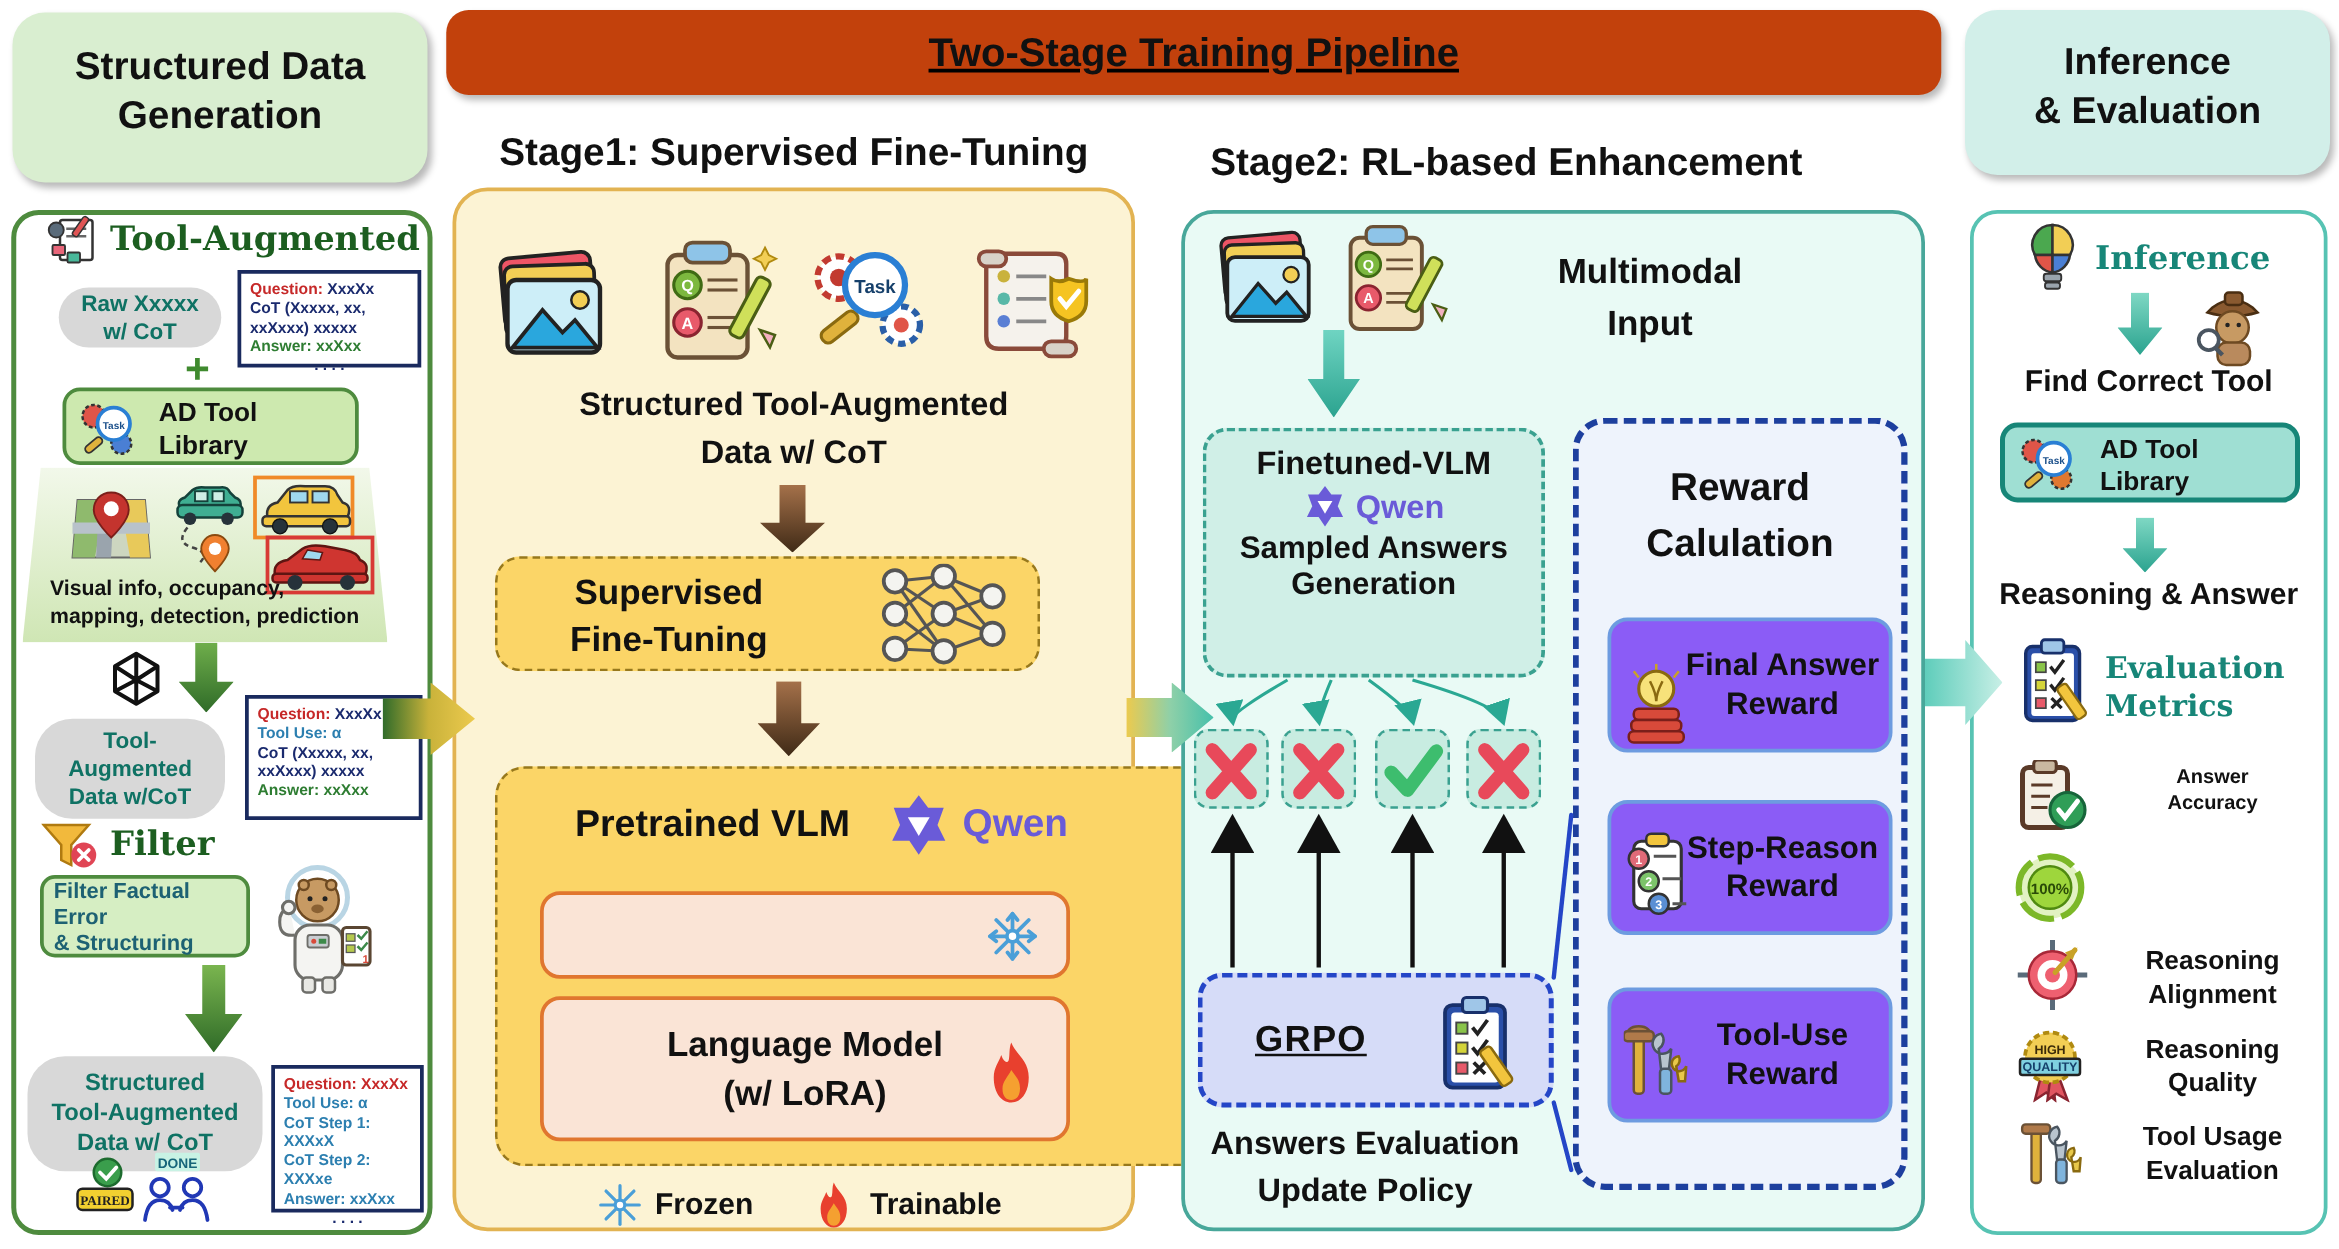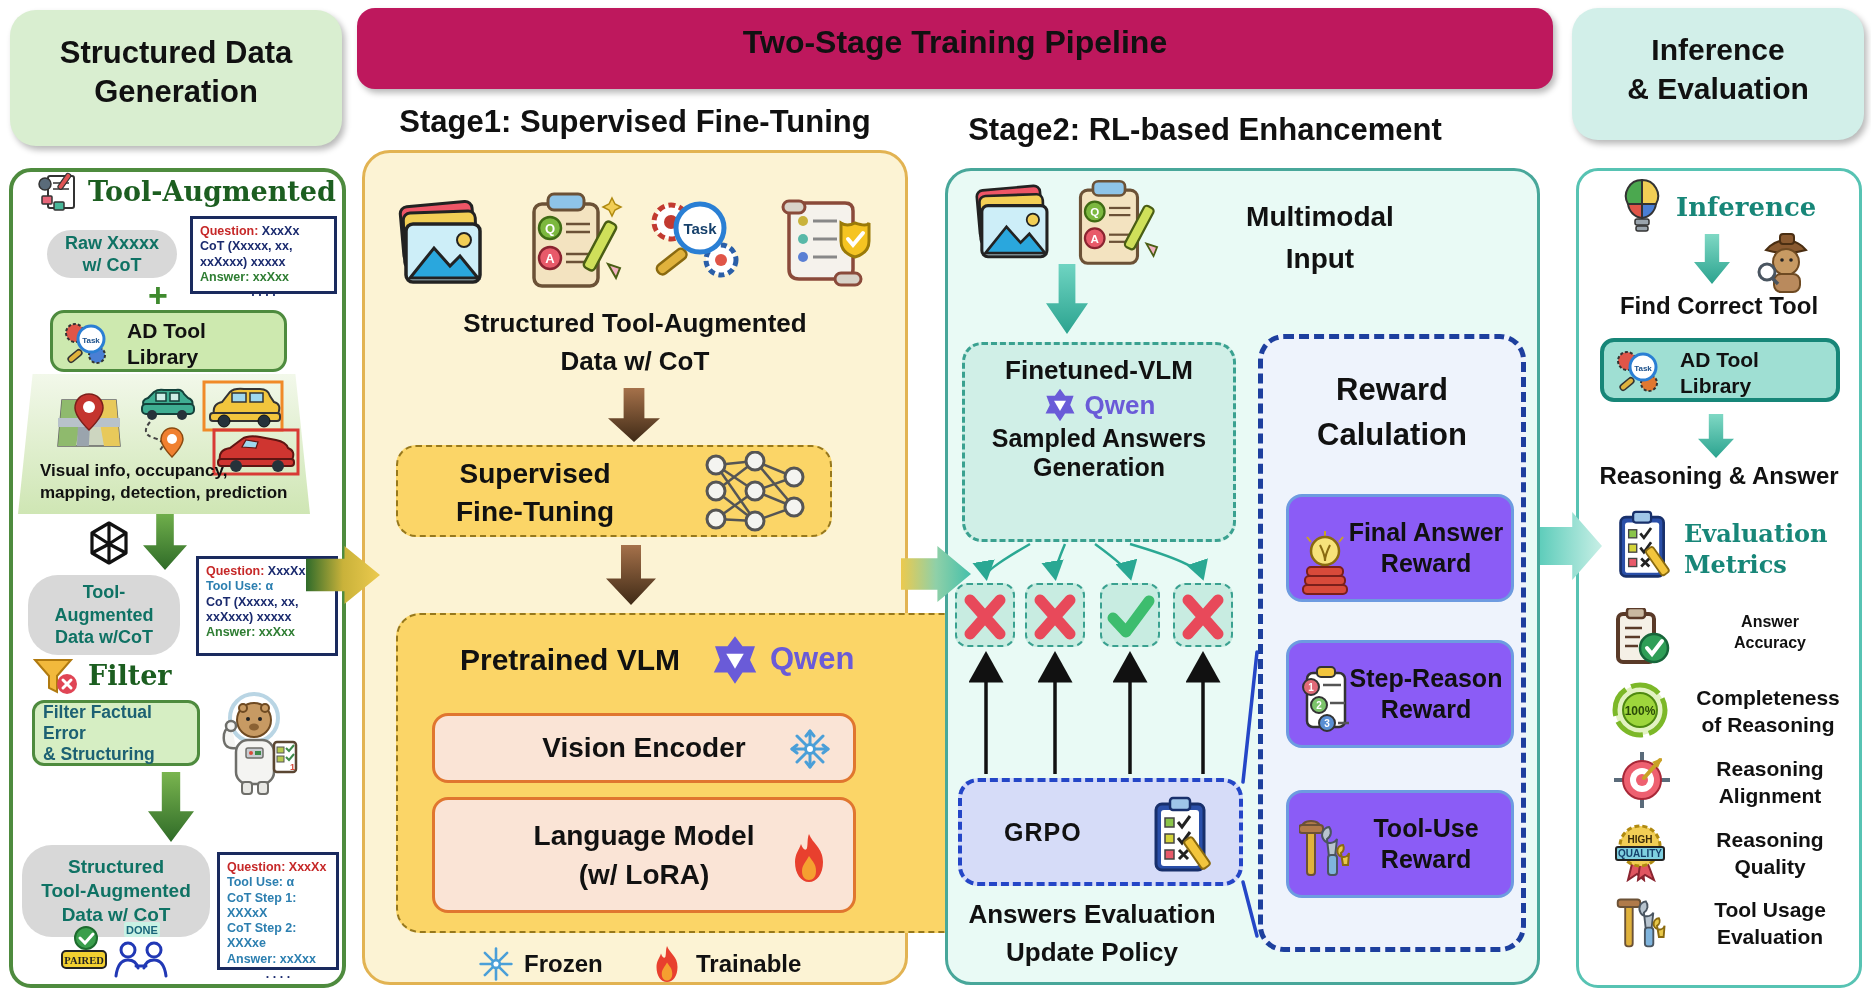--- a/index.html
+++ b/index.html
@@ -233,21 +233,21 @@
 
   <div class="abs qbox" style="left:217px;top:852px;width:122px;height:118px;font-size:12.5px;">
     <span class="qred">Question: XxxXx</span><br>
     <span class="qblue">Tool Use: α</span><br>
     <span class="qblue">CoT Step 1: XXXxX</span><br>
     <span class="qblue">CoT Step 2: XXXxe</span><br>
     <span class="qblue">Answer: xxXxx</span><br>
     <div class="qnavy ctr">. . . .</div>
   </div>
 
-  <div class="abs panel shadow" style="left:357px;top:8px;width:1196px;height:81px;background:#be185d;border-radius:18px;">
+  <div class="abs panel shadow" style="left:357px;top:8px;width:1196px;height:68px;background:#c2410c;border-radius:18px;text-decoration:underline;">
     <div class="comic ctr" style="font-size:32px;line-height:68px;">Two-Stage Training Pipeline</div>
   </div>
 
   <div class="abs comic ctr" style="left:362px;top:104px;width:546px;font-size:31px;">Stage1: Supervised Fine-Tuning</div>
   <div class="abs comic ctr" style="left:945px;top:112px;width:520px;font-size:31px;">Stage2: RL-based Enhancement</div>
 
   <div class="abs panel" style="left:362px;top:150px;width:546px;height:835px;background:#fcf3d4;border:3.5px solid #e2b352;border-radius:28px;"></div>
 
   <div class="abs" style="left:388px;top:200px;">
     <svg width="100" height="92" viewBox="0 0 100 92">
@@ -350,21 +350,20 @@
     <div class="comic" style="position:absolute;left:62px;top:28px;font-size:30px;">Pretrained VLM</div>
     <div class="abs" style="left:312px;top:20px;">
       <svg width="50" height="50" viewBox="0 0 40 40">
         <polygon points="20,1 26,9 36,9 32,20 37,30 26,30 20,39 14,30 3,30 8,20 4,9 14,9" fill="#6a5bd8"></polygon>
         <polygon points="13,15 27,15 20,27" fill="#fff"></polygon>
       </svg>
     </div>
     <div class="abs" style="left:372px;top:26px;font-size:31px;font-weight:700;color:#6a5bd8;font-family:'Liberation Sans',sans-serif;">Qwen</div>
 
     <div class="abs" style="left:34px;top:98px;width:424px;height:70px;background:#fae4d6;border:3.5px solid #e0762f;border-radius:16px;box-sizing:border-box;display:flex;align-items:center;">
-      <div class="comic" style="flex:1;text-align:center;font-size:28px;">Vision Encoder</div>
       <div class="abs" style="right:22px;top:12px;">
         <svg width="42" height="42" viewBox="0 0 42 42">
           <g stroke="#4a9fd8" stroke-width="3" stroke-linecap="round">
             <line x1="21" y1="3" x2="21" y2="39"></line>
               <line x1="3" y1="21" x2="39" y2="21"></line>
             <line x1="8" y1="8" x2="34" y2="34"></line>
               <line x1="34" y1="8" x2="8" y2="34"></line>
             <path d="M21 3 l-4 5 M21 3 l4 5 M21 39 l-4 -5 M21 39 l4 -5 M3 21 l5 -4 M3 21 l5 4 M39 21 l-5 -4 M39 21 l-5 4"></path>
           </g>
           <circle cx="21" cy="21" r="4.5" fill="#fff" stroke="#4a9fd8" stroke-width="3"></circle>
@@ -470,21 +469,21 @@
       <path d="M10 30 L23 44 L46 13" stroke="#3dbd6e" stroke-width="11" fill="none" stroke-linecap="round" stroke-linejoin="round"></path>
     </svg>
   </div>
   <div class="abs ansbox" style="left:1173px;top:583px;width:60px;height:64px;">
     <svg width="54" height="58" viewBox="0 0 54 58" style="margin:3px auto;">
       <path d="M12 12 L42 46 M42 12 L12 46" stroke="#e8495a" stroke-width="11" stroke-linecap="round"></path>
     </svg>
   </div>
 
   <div class="abs" style="left:958px;top:778px;width:285px;height:108px;background:#d6dcf8;border:4px dashed #2446c7;border-radius:20px;box-sizing:border-box;display:flex;align-items:center;">
-    <div class="comic" style="margin-left:42px;font-size:25px;letter-spacing:1px;">GRPO</div>
+    <div class="comic" style="margin-left:42px;font-size:29px;letter-spacing:1px;text-decoration:underline;">GRPO</div>
     <div class="abs" style="left:188px;top:14px;">
       <svg width="62" height="78" viewBox="0 0 62 78">
         <rect x="6" y="8" width="48" height="66" rx="6" fill="#2a4fa8" stroke="#18306b" stroke-width="3"></rect>
         <rect x="11" y="14" width="38" height="56" rx="3" fill="#fff"></rect>
         <rect x="20" y="2" width="20" height="12" rx="3" fill="#9fc6e8" stroke="#18306b" stroke-width="2.5"></rect>
         <rect x="15" y="22" width="9" height="9" fill="#8ac44a" stroke="#444" stroke-width="1.5"></rect>
         <path d="M28 26 L32 31 L40 20" stroke="#222" stroke-width="3" fill="none"></path>
         <rect x="15" y="38" width="9" height="9" fill="#d4d43a" stroke="#444" stroke-width="1.5"></rect>
         <path d="M28 42 L32 47 L40 36" stroke="#222" stroke-width="3" fill="none"></path>
         <rect x="15" y="54" width="9" height="9" fill="#e85a6a" stroke="#444" stroke-width="1.5"></rect>
@@ -654,24 +653,20 @@
     <div>Answer</div>
     <div>Accuracy</div>
   </div>
 
   <div class="abs" style="left:1612px;top:682px;">
     <svg width="56" height="56" viewBox="0 0 56 56">
       <circle cx="28" cy="28" r="25" fill="#e2f2c2" stroke="#7cb828" stroke-width="5" stroke-dasharray="30 6"></circle>
       <circle cx="28" cy="28" r="17" fill="#9ed63c" stroke="#4f8a10" stroke-width="2"></circle>
       <text x="28" y="33" text-anchor="middle" font-size="12" font-weight="bold" fill="#2a4a08">100%</text>
     </svg>
-  </div>
-  <div class="abs comic ctr" style="left:1678px;top:684px;width:180px;font-size:21px;line-height:1.3;">
-    <div>Completeness</div>
-    <div>of Reasoning</div>
   </div>
 
   <div class="abs" style="left:1614px;top:752px;">
     <svg width="56" height="56" viewBox="0 0 56 56">
       <g stroke="#5a6b7a" stroke-width="4">
           <line x1="28" y1="0" x2="28" y2="9"></line>
           <line x1="28" y1="47" x2="28" y2="56"></line>
           <line x1="0" y1="28" x2="9" y2="28"></line>
           <line x1="47" y1="28" x2="56" y2="28"></line>
         </g>

